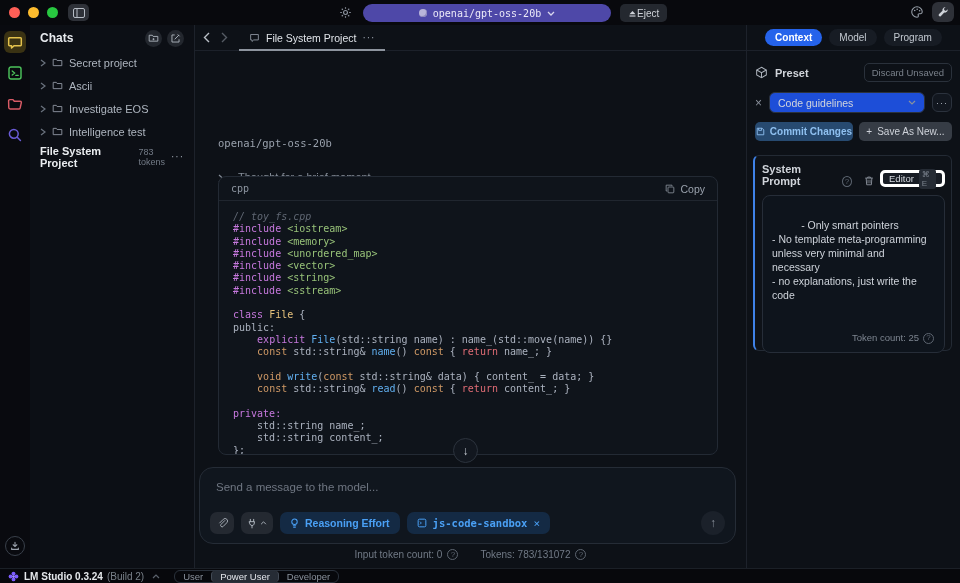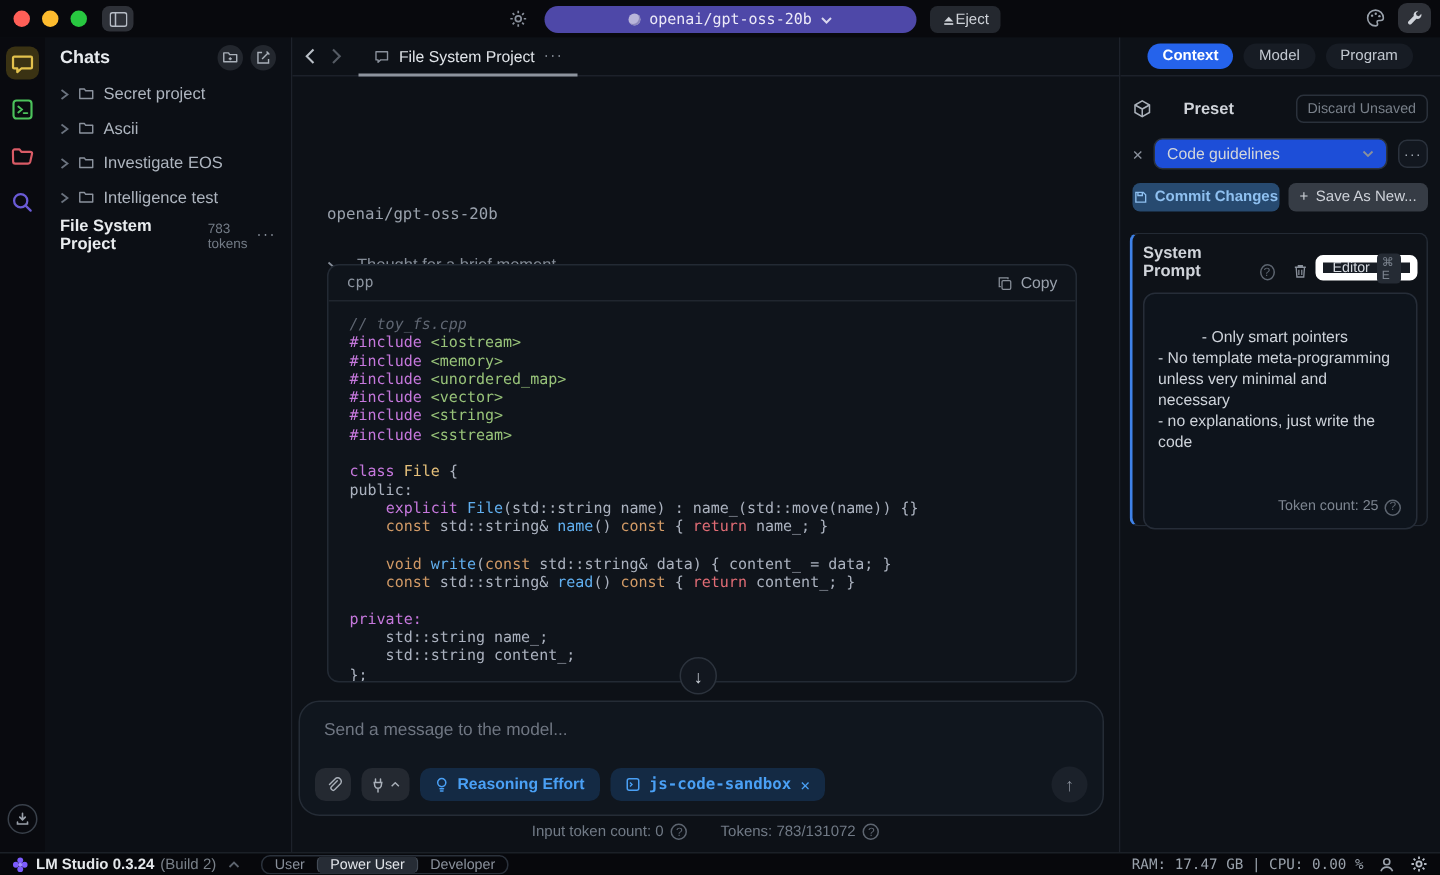--- a/index.html
+++ b/index.html
@@ -100,40 +100,40 @@
         font-size:8px; display:inline-flex; align-items:center; justify-content:center; }
 
   
   .rpanel { position:absolute; left:747px; top:25px; width:213px; height:543px; background:#0d1117; }
   .rp-tabs { height:26px; border-bottom:1px solid #1c212a; display:flex; align-items:center;
              justify-content:center; gap:7px; }
   .rp-tab { padding:3px 10px; border-radius:11px; font-size:10px; background:#171c24; color:#c3c9d1; }
   .rp-tab.active { background:#2563eb; color:#fff; font-weight:bold; }
   .rp-body { padding:8px; }
   .preset-head { display:flex; align-items:center; margin-top:4px; }
-  .preset-title { font-size:11px; font-weight:bold; color:#d0d4da; margin-left:21px; flex:1; }
+  .preset-title { font-size:11px; font-weight:bold; color:#d0d4da; margin-left:7px; flex:1; }
   .discard { font-size:9.5px; color:#79808a; border:1px solid #2a313b; border-radius:5px; padding:3px 7px; }
   .preset-row { display:flex; align-items:center; gap:7px; margin-top:10px; }
   .xclear { color:#8a919c; font-size:12px; }
   .pselect { flex:1; height:21px; background:#1d4ed8; border:1px solid #2b323d; border-radius:6px;
              display:flex; align-items:center; padding:0 8px; font-size:10.5px; color:#d2d6dc; }
   .pselect .lbl { flex:1; }
   .morebtn { width:20px; height:19px; background:#12171f; border:1px solid #2b323d; border-radius:6px;
              color:#aeb5bf; font-size:9px; letter-spacing:1px; display:flex; align-items:center; justify-content:center; }
   .preset-btns { display:flex; gap:6px; margin-top:9px; }
   .commitbtn { flex:1.05; height:19px; background:#274a70; border-radius:5px; color:#8fc0f0;
                font-size:10px; font-weight:bold; display:flex; align-items:center; justify-content:center; gap:5px; }
   .saveasbtn { flex:1; height:19px; background:#363c45; border-radius:5px; color:#ced2d9;
                font-size:10px; display:flex; align-items:center; justify-content:center; gap:5px; }
   .sp-card { margin-top:14px; margin-left:-2px; border:1px solid #232a34; border-left:2px solid #3f82e8;
              border-radius:6px; padding:7px 6px 6px 7px; height:196px; position:relative; background:#0e1218; }
   .sp-head { display:flex; align-items:flex-end; gap:6px; }
   .sp-title { font-size:11px; font-weight:bold; color:#d0d4da; }
   .sp-head .spacer { flex:1; }
-  .editorbtn { height:17px; background:#181d25; border:5px solid #ffffff; border-radius:5px;
+  .editorbtn { height:17px; background:#181d25; border:3px solid #ffffff; border-radius:5px;
                display:flex; align-items:center; gap:5px; padding:0 6px; font-size:9.5px; color:#d5d9df; }
   .editorbtn .kbd { font-size:8px; color:#7b838e; background:#252b34; border-radius:3px; padding:1px 3px; }
   .sp-text { margin-top:8px; height:158px; background:#0e141c; border:1px solid #262d38; border-radius:8px;
              padding:8px 9px; font-size:10.5px; line-height:14px; color:#ced3da; white-space:pre-wrap;
              position:relative; }
   .sp-count { position:absolute; right:10px; bottom:7px; font-size:9.5px; color:#7d8590;
               display:flex; align-items:center; gap:4px; }
 
   
   .statusbar { position:absolute; left:0; top:568px; width:960px; height:15px; background:#07080c;
@@ -469,32 +469,15 @@
     <span class="sb-app">LM Studio 0.3.24</span>
     <span class="sb-build">(Build 2)</span>
     <svg width="8" height="5" viewBox="0 0 8 5" style="margin-left:8px">
         <path d="M1 4l3-3 3 3" fill="none" stroke="#5b626c" stroke-width="1.2"></path>
       </svg>
     <span class="modes">
       <span class="mode">User</span>
       <span class="mode active">Power User</span>
       <span class="mode">Developer</span>
     </span>
-    <span class="sb-right">
-      <span class="sb-stats mono">
-        <span>RAM: 17.47 GB</span>
-        <span>|</span>
-        <span>CPU: 0.00 %</span>
-      </span>
-      <svg width="11" height="11" viewBox="0 0 12 12">
-          <circle cx="6" cy="3.8" r="2.2" fill="none" stroke="#9aa1ab" stroke-width="1.2"></circle>
-          <path d="M1.8 10.8a4.4 4.4 0 018.4 0" fill="none" stroke="#9aa1ab" stroke-width="1.2"></path>
-        </svg>
-      <svg width="12" height="12" viewBox="0 0 16 16">
-          <g fill="none" stroke="#b6bcc5" stroke-width="1.6">
-            <circle cx="8" cy="8" r="2.3"></circle>
-            <path d="M8 1.3v2.2M8 12.5v2.2M1.3 8h2.2M12.5 8h2.2M3.2 3.2l1.6 1.6M11.2 11.2l1.6 1.6M12.8 3.2l-1.6 1.6M4.8 11.2l-1.6 1.6"></path>
-          </g>
-        </svg>
-    </span>
   </div>
 
 </div>
 
 </body></html>

